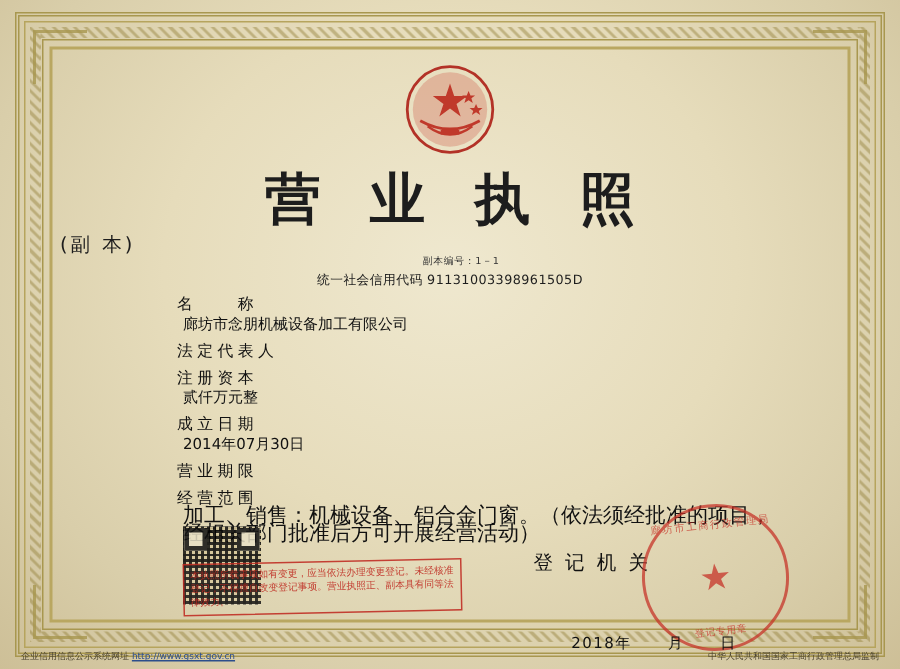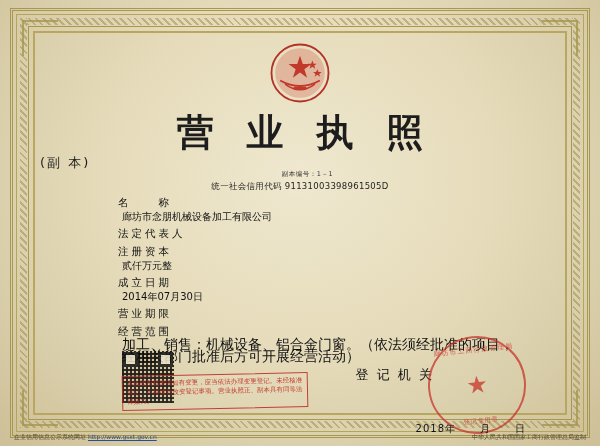--- a/index.html
+++ b/index.html
@@ -250,21 +250,21 @@
     text-align: center;
     font-size: 6.5px;
     color: #c62f25;
     letter-spacing: .5px;
   }
   .date-line {
     position: absolute;
     right: 34px;
     top: 386px;
     width: 180px;
-    text-align: right;
+    text-align: center;
     font-size: 10px;
     color: #111;
     letter-spacing: 1px;
   }
   .date-line .sp { display: inline-block; width: 24px; }
 
   
   .footer-left {
     position: absolute;
     left: 14px;

